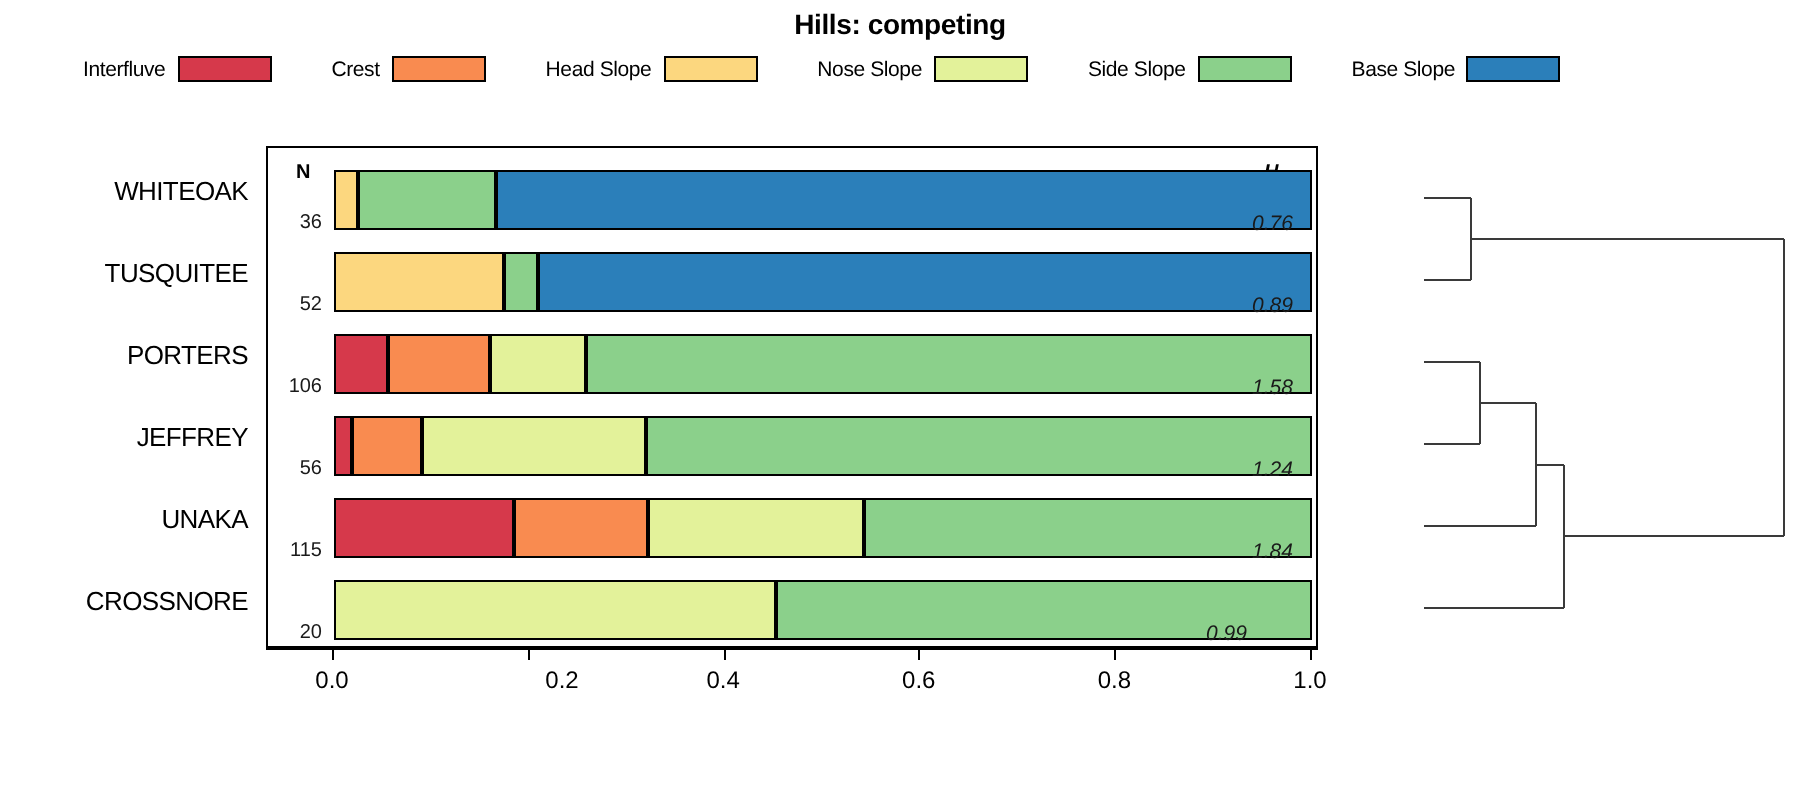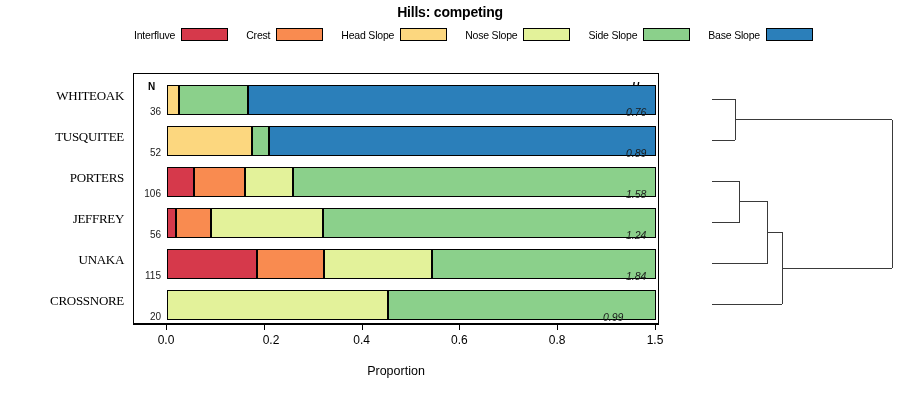--- a/index.html
+++ b/index.html
@@ -35,23 +35,23 @@
     letter-spacing: -0.2px;
   }
 
   
   #legend {
     position: absolute;
     left: 0;
     top: 28px;
     width: 822px;
     display: flex;
-    justify-content: flex-end;
+    justify-content: center;
     align-items: center;
-    gap: 0px;
+    gap: 12px;
   }
   .legend-entry {
     display: flex;
     align-items: center;
     margin: 0 9px;
   }
   .legend-label {
     font-size: 10.5px;
     margin-right: 6px;
     white-space: nowrap;
@@ -126,21 +126,20 @@
     text-align: right;
     white-space: nowrap;
     letter-spacing: -0.3px;
   }
   #ylabels {
     position: absolute;
     left: 0;
     top: 73px;
     width: 128px;
     height: 251px;
-    font-family: Liberation Serif, serif;
   }
   #ylabels .y-label {
     position: absolute;
     right: 4px;
     left: auto;
   }
 
   
   #xaxis {
     position: absolute;
@@ -279,31 +278,30 @@
       </div>
       <div class="n-value" style="left: 0px; width: 27px; top: 237px;">20</div>
       <div class="h-value" style="left: 469px; top: 237px;">0.99</div>
     </div>
 
   <div id="xaxis">
     <div class="axis-line"></div>
   <div class="tick" style="left: 33px;"></div>
       <div class="tick-label" style="left: 33px;">0.0</div>
       <div class="tick" style="left: 130.8px;"></div>
-      <div class="tick-label" style="left: 138px;">0.2</div>
+      <div class="tick-label" style="left: 148px;">0.2</div>
       <div class="tick" style="left: 228.6px;"></div>
       <div class="tick-label" style="left: 228.6px;">0.4</div>
       <div class="tick" style="left: 326.4px;"></div>
       <div class="tick-label" style="left: 326.4px;">0.6</div>
       <div class="tick" style="left: 424.2px;"></div>
       <div class="tick-label" style="left: 424.2px;">0.8</div>
       <div class="tick" style="left: 522px;"></div>
-      <div class="tick-label" style="left: 522px;">1.5</div>
-    </div>
-  <div id="xaxis-title">Proportion</div>
+      <div class="tick-label" style="left: 522px;">1.0</div>
+    </div>
 
   <div id="dendrogram">
       <svg width="240" height="251">
         <line x1="52" y1="26" x2="75.4" y2="26" stroke="#3a3a3a" stroke-width="1" shape-rendering="crispEdges"></line>
         <line x1="52" y1="67" x2="75.4" y2="67" stroke="#3a3a3a" stroke-width="1" shape-rendering="crispEdges"></line>
         <line x1="75.4" y1="26" x2="75.4" y2="67" stroke="#3a3a3a" stroke-width="1" shape-rendering="crispEdges"></line>
         <line x1="52" y1="108" x2="79.9" y2="108" stroke="#3a3a3a" stroke-width="1" shape-rendering="crispEdges"></line>
         <line x1="52" y1="149" x2="79.9" y2="149" stroke="#3a3a3a" stroke-width="1" shape-rendering="crispEdges"></line>
         <line x1="79.9" y1="108" x2="79.9" y2="149" stroke="#3a3a3a" stroke-width="1" shape-rendering="crispEdges"></line>
         <line x1="79.9" y1="128.5" x2="107.8" y2="128.5" stroke="#3a3a3a" stroke-width="1" shape-rendering="crispEdges"></line>

